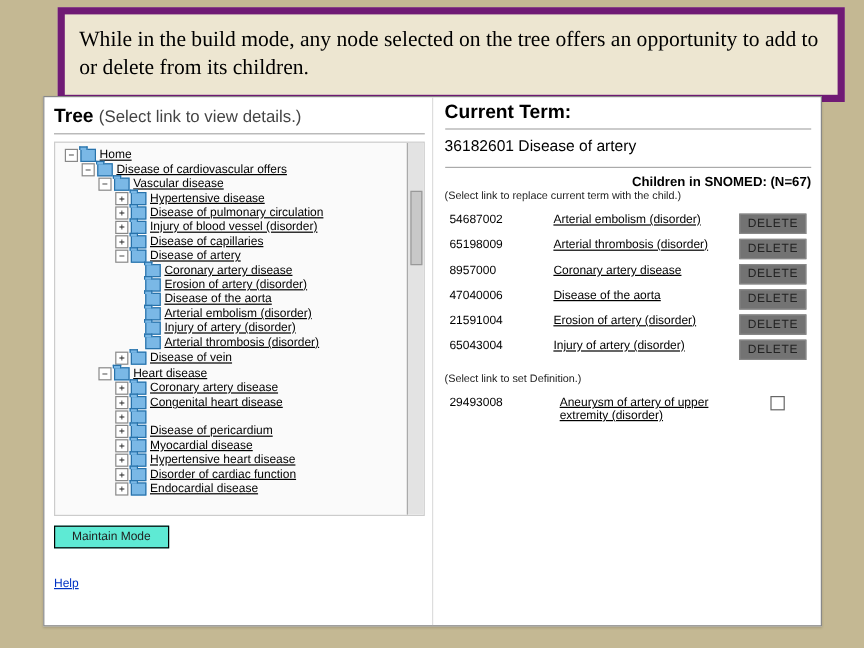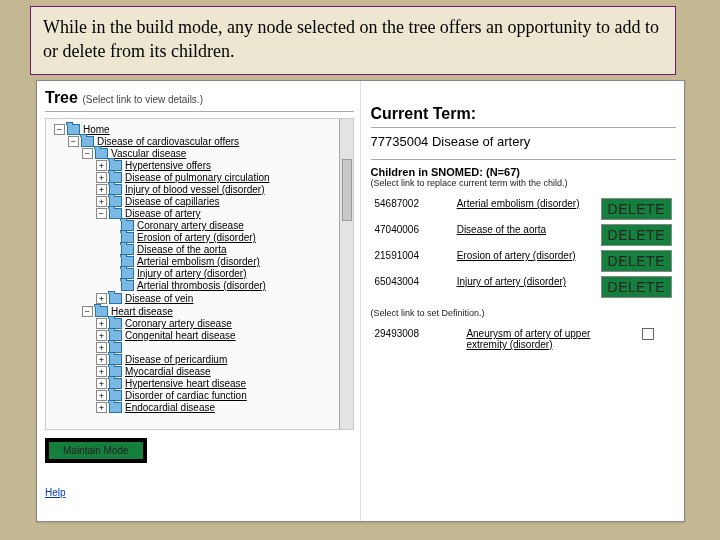--- a/index.html
+++ b/index.html
@@ -7,24 +7,24 @@
     width: 720px; height: 540px;
     background: #c4b893;
     font-family: Arial, Helvetica, sans-serif;
     font-size: 11px;
     color: #000;
     overflow: hidden;
   }
   
   .caption-box {
     position: absolute;
-    left: 30px; top: 6px;
+    left: 48px; top: 6px;
     width: 620px;
     background: #ede6d1;
-    border: 1px solid #701a75;
+    border: 6px solid #701a75;
     padding: 8px 12px 10px 12px;
     font-size: 18px;
     line-height: 1.35;
     font-family: "Times New Roman", serif;
   }
   .app-pane {
     position: absolute;
     left: 36px; top: 80px;
     width: 647px; height: 440px;
     background: #fff;
@@ -39,32 +39,32 @@
   }
   .left-col {
     width: 50%;
     padding: 8px 6px 0 8px;
     box-sizing: border-box;
     position: relative;
     border-right: 1px solid #ddd;
   }
   .right-col {
     width: 50%;
-    padding: 24px 8px 0 10px;
+    padding: 4px 8px 0 10px;
     box-sizing: border-box;
     position: relative;
   }
   .section-heading {
     font-size: 16px;
     font-weight: bold;
     margin: 0 0 2px 0;
   }
   .section-heading .sub {
     font-weight: normal;
-    font-size: 10px;
+    font-size: 14px;
     color: #444;
   }
   hr.divider {
     border: none;
     border-top: 1px solid #aaa;
     margin: 4px 0 6px 0;
   }
   
   .tree-container {
     background: #fafafa;
@@ -138,41 +138,42 @@
   .scrollbar-v .thumb {
     background: #c8c8c8;
     height: 60px;
     margin: 40px 2px 0 2px;
     border: 1px solid #999;
   }
   
   .maintain-btn {
     display: inline-block;
     margin-top: 8px;
-    background: #15803d;
-    border: 4px solid #000000;
+    background: #5eead4;
+    border: 1px solid #000000;
     padding: 3px 14px;
     font-size: 10px;
     color: #222;
   }
   .help-link {
     display: block;
     margin-top: 24px;
     color: #0032c4;
     text-decoration: underline;
     font-size: 10px;
   }
   
   .current-term {
     font-size: 13px;
     margin: 6px 0 10px 0;
   }
   .sub-heading {
     font-weight: bold;
     font-size: 11px;
+    text-align: right;
   }
   .instruction {
     font-size: 9px;
     color: #222;
     margin: 0 0 8px 0;
   }
   table.children-table {
     width: 100%;
     border-collapse: collapse;
     font-size: 10px;
@@ -191,22 +192,22 @@
     text-decoration: underline;
     width: 130px;
   }
   .del-btn-cell {
     width: 56px;
     text-align: right;
   }
   .del-btn {
     display: inline-block;
     border: 1px solid #888;
-    background: #15803d;
-    font-size: 14px;
+    background: #737373;
+    font-size: 10px;
     padding: 2px 6px;
     color: #222;
     letter-spacing: 0.5px;
   }
   .checkbox-cell {
     width: 40px;
     text-align: center;
   }
   .cb {
     display: inline-block;
@@ -254,21 +255,21 @@
                     <span class="node-label">Disease of cardiovascular offers</span>
                     <ul>
                       <li class="tree-node">
                         <span class="expander">−</span>
                         <span class="node-icon"></span>
                         <span class="node-label">Vascular disease</span>
                         <ul>
                           <li class="tree-node">
                             <span class="expander">+</span>
                             <span class="node-icon"></span>
-                            <span class="node-label">Hypertensive offers</span>
+                            <span class="node-label">Hypertensive disease</span>
                           </li>
                           <li class="tree-node">
                             <span class="expander">+</span>
                             <span class="node-icon"></span>
                             <span class="node-label">Disease of pulmonary circulation</span>
                           </li>
                           <li class="tree-node">
                             <span class="expander">+</span>
                             <span class="node-icon"></span>
                             <span class="node-label">Injury of blood vessel (disorder)</span>
@@ -377,36 +378,46 @@
       </div>
 
       <span class="maintain-btn">Maintain Mode</span>
       <a class="help-link">Help</a>
     </div>
 
     <div class="right-col">
       <div class="section-heading">Current Term:</div>
       <hr class="divider">
       <div class="current-term">
-        <span>77735004</span>
+        <span>36182601</span>
         <span>Disease of artery</span>
       </div>
       <hr class="divider">
 
       <div class="sub-heading">Children in SNOMED: (N=67)</div>
       <div class="instruction">(Select link to replace current term with the child.)</div>
 
       <table class="children-table">
         <tbody id="children-rows">
             <tr>
               <td class="child-code">54687002</td>
               <td class="child-name">Arterial embolism (disorder)</td>
               <td class="del-btn-cell"><span class="del-btn">DELETE</span></td>
             </tr>
             <tr>
+              <td class="child-code">65198009</td>
+              <td class="child-name">Arterial thrombosis (disorder)</td>
+              <td class="del-btn-cell"><span class="del-btn">DELETE</span></td>
+            </tr>
+            <tr>
+              <td class="child-code">8957000</td>
+              <td class="child-name">Coronary artery disease</td>
+              <td class="del-btn-cell"><span class="del-btn">DELETE</span></td>
+            </tr>
+            <tr>
               <td class="child-code">47040006</td>
               <td class="child-name">Disease of the aorta</td>
               <td class="del-btn-cell"><span class="del-btn">DELETE</span></td>
             </tr>
             <tr>
               <td class="child-code">21591004</td>
               <td class="child-name">Erosion of artery (disorder)</td>
               <td class="del-btn-cell"><span class="del-btn">DELETE</span></td>
             </tr>
             <tr>

